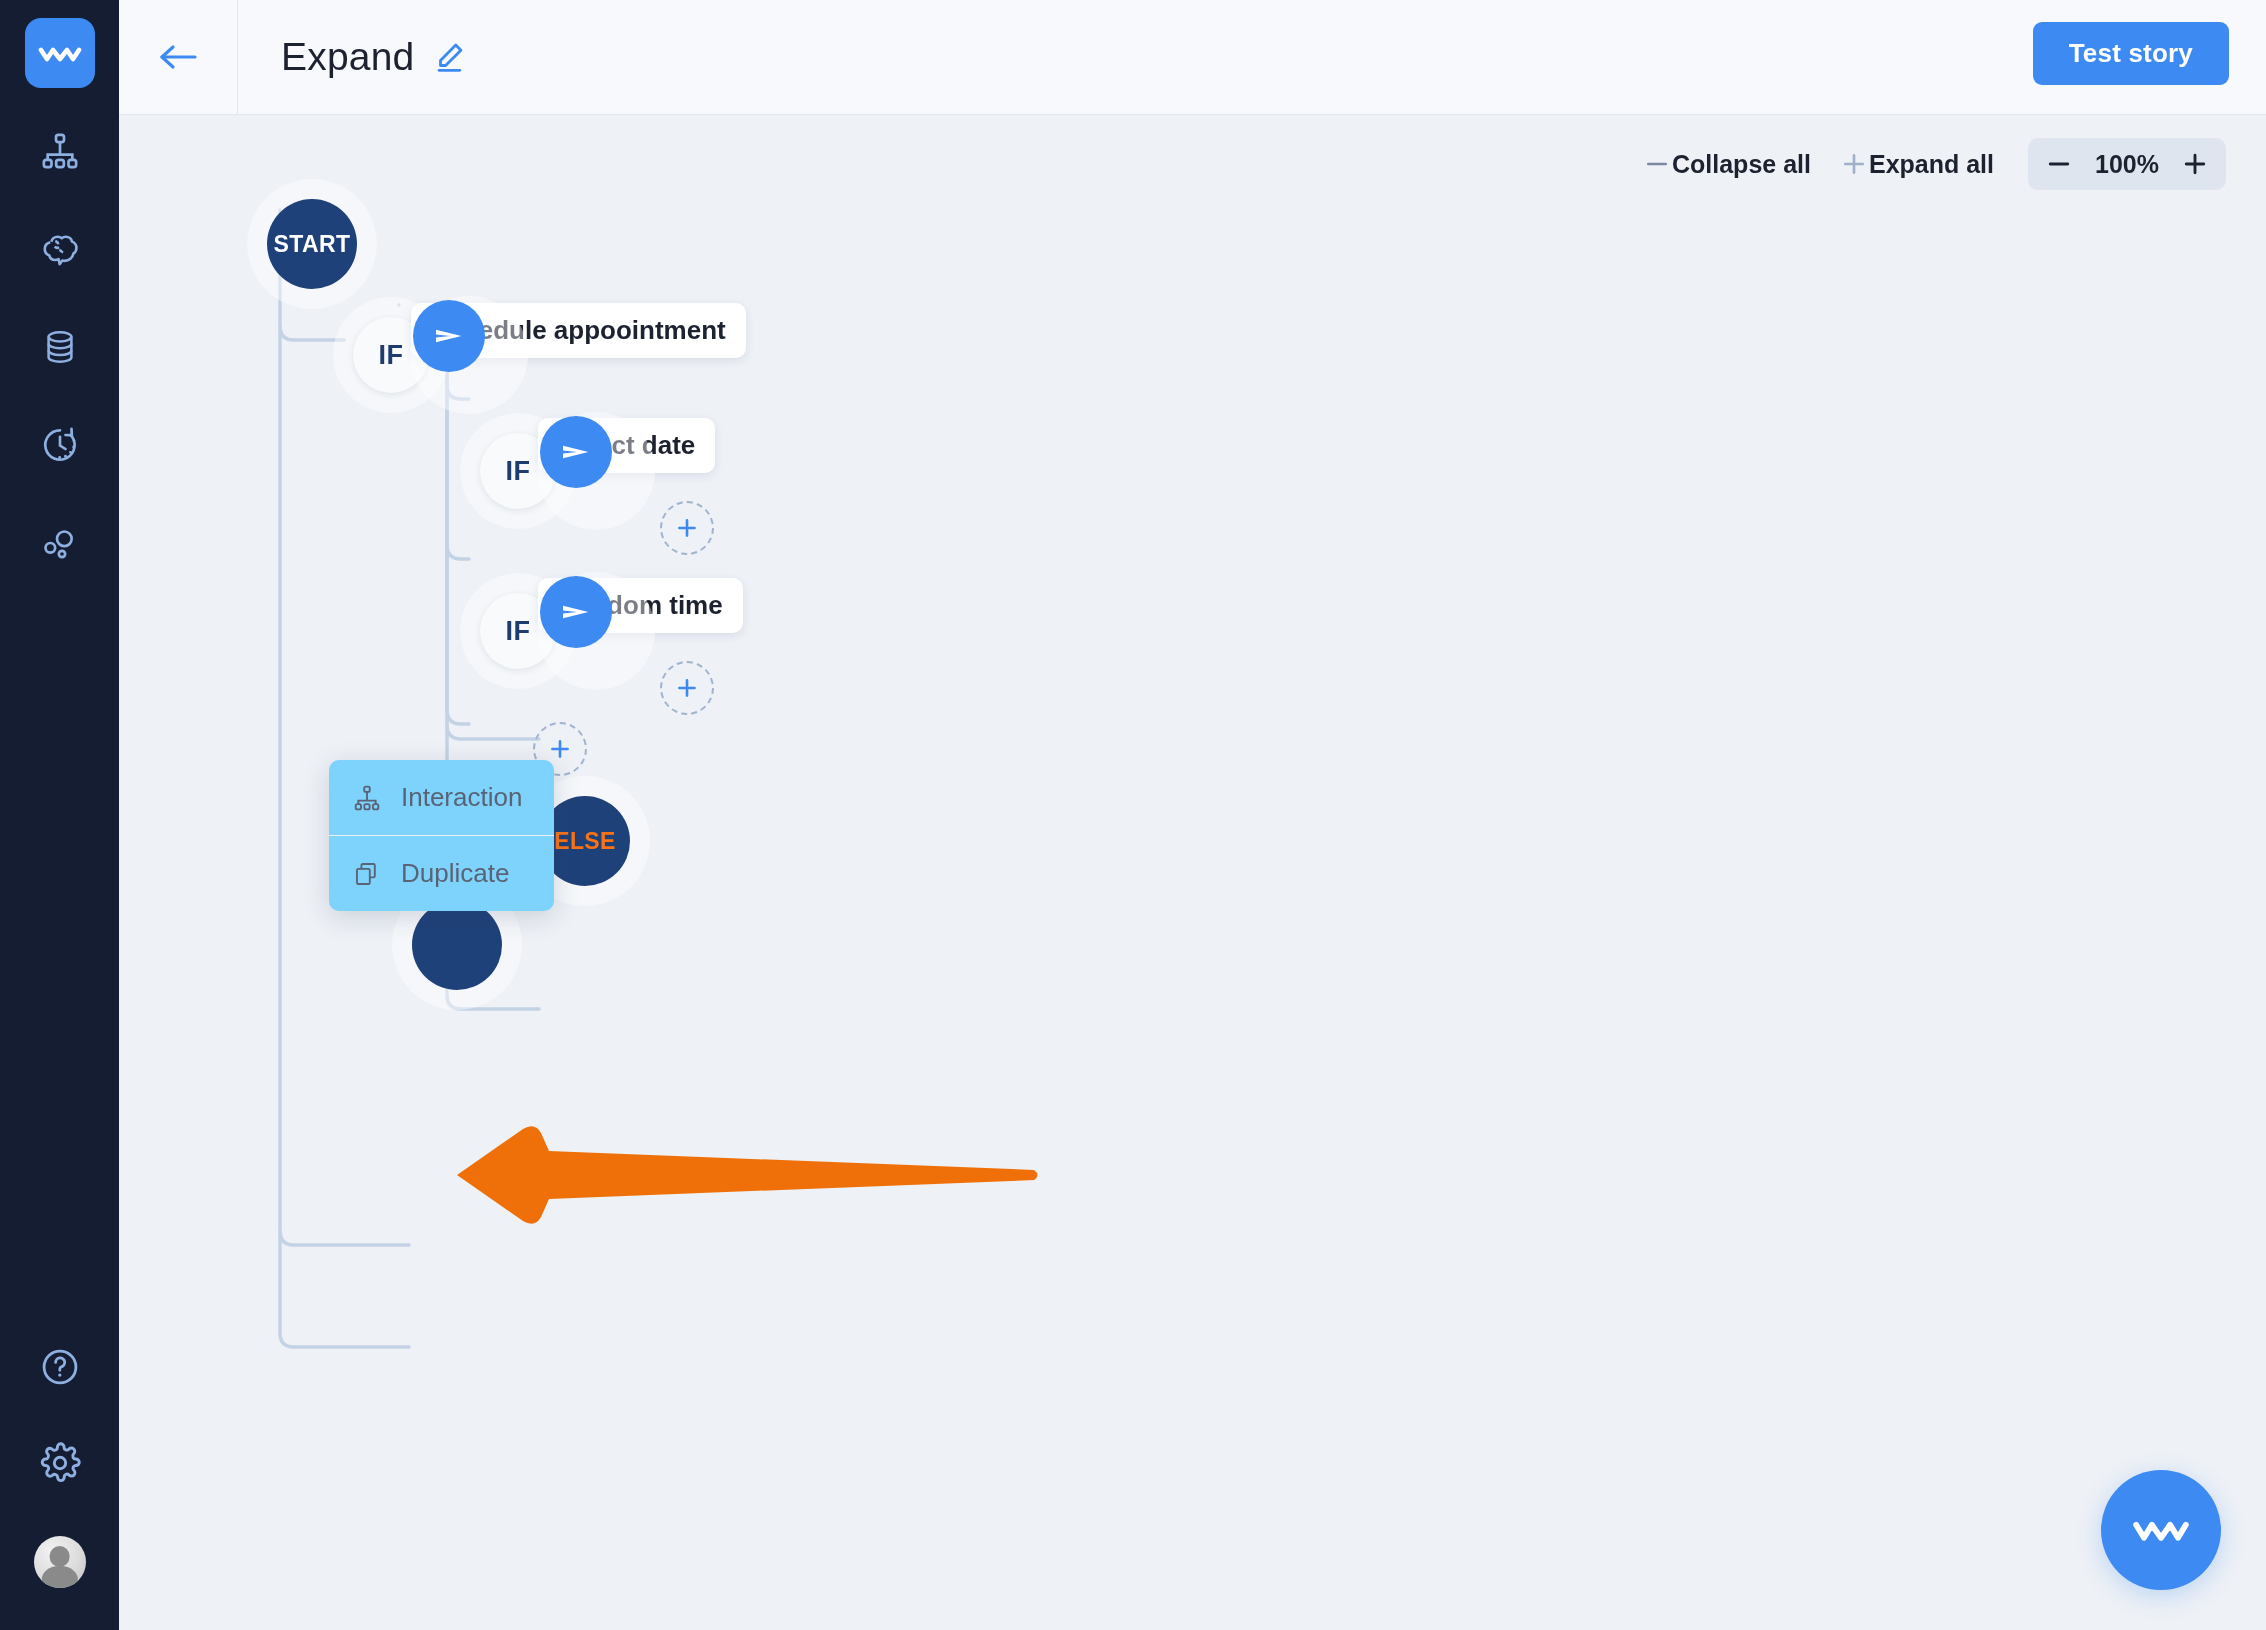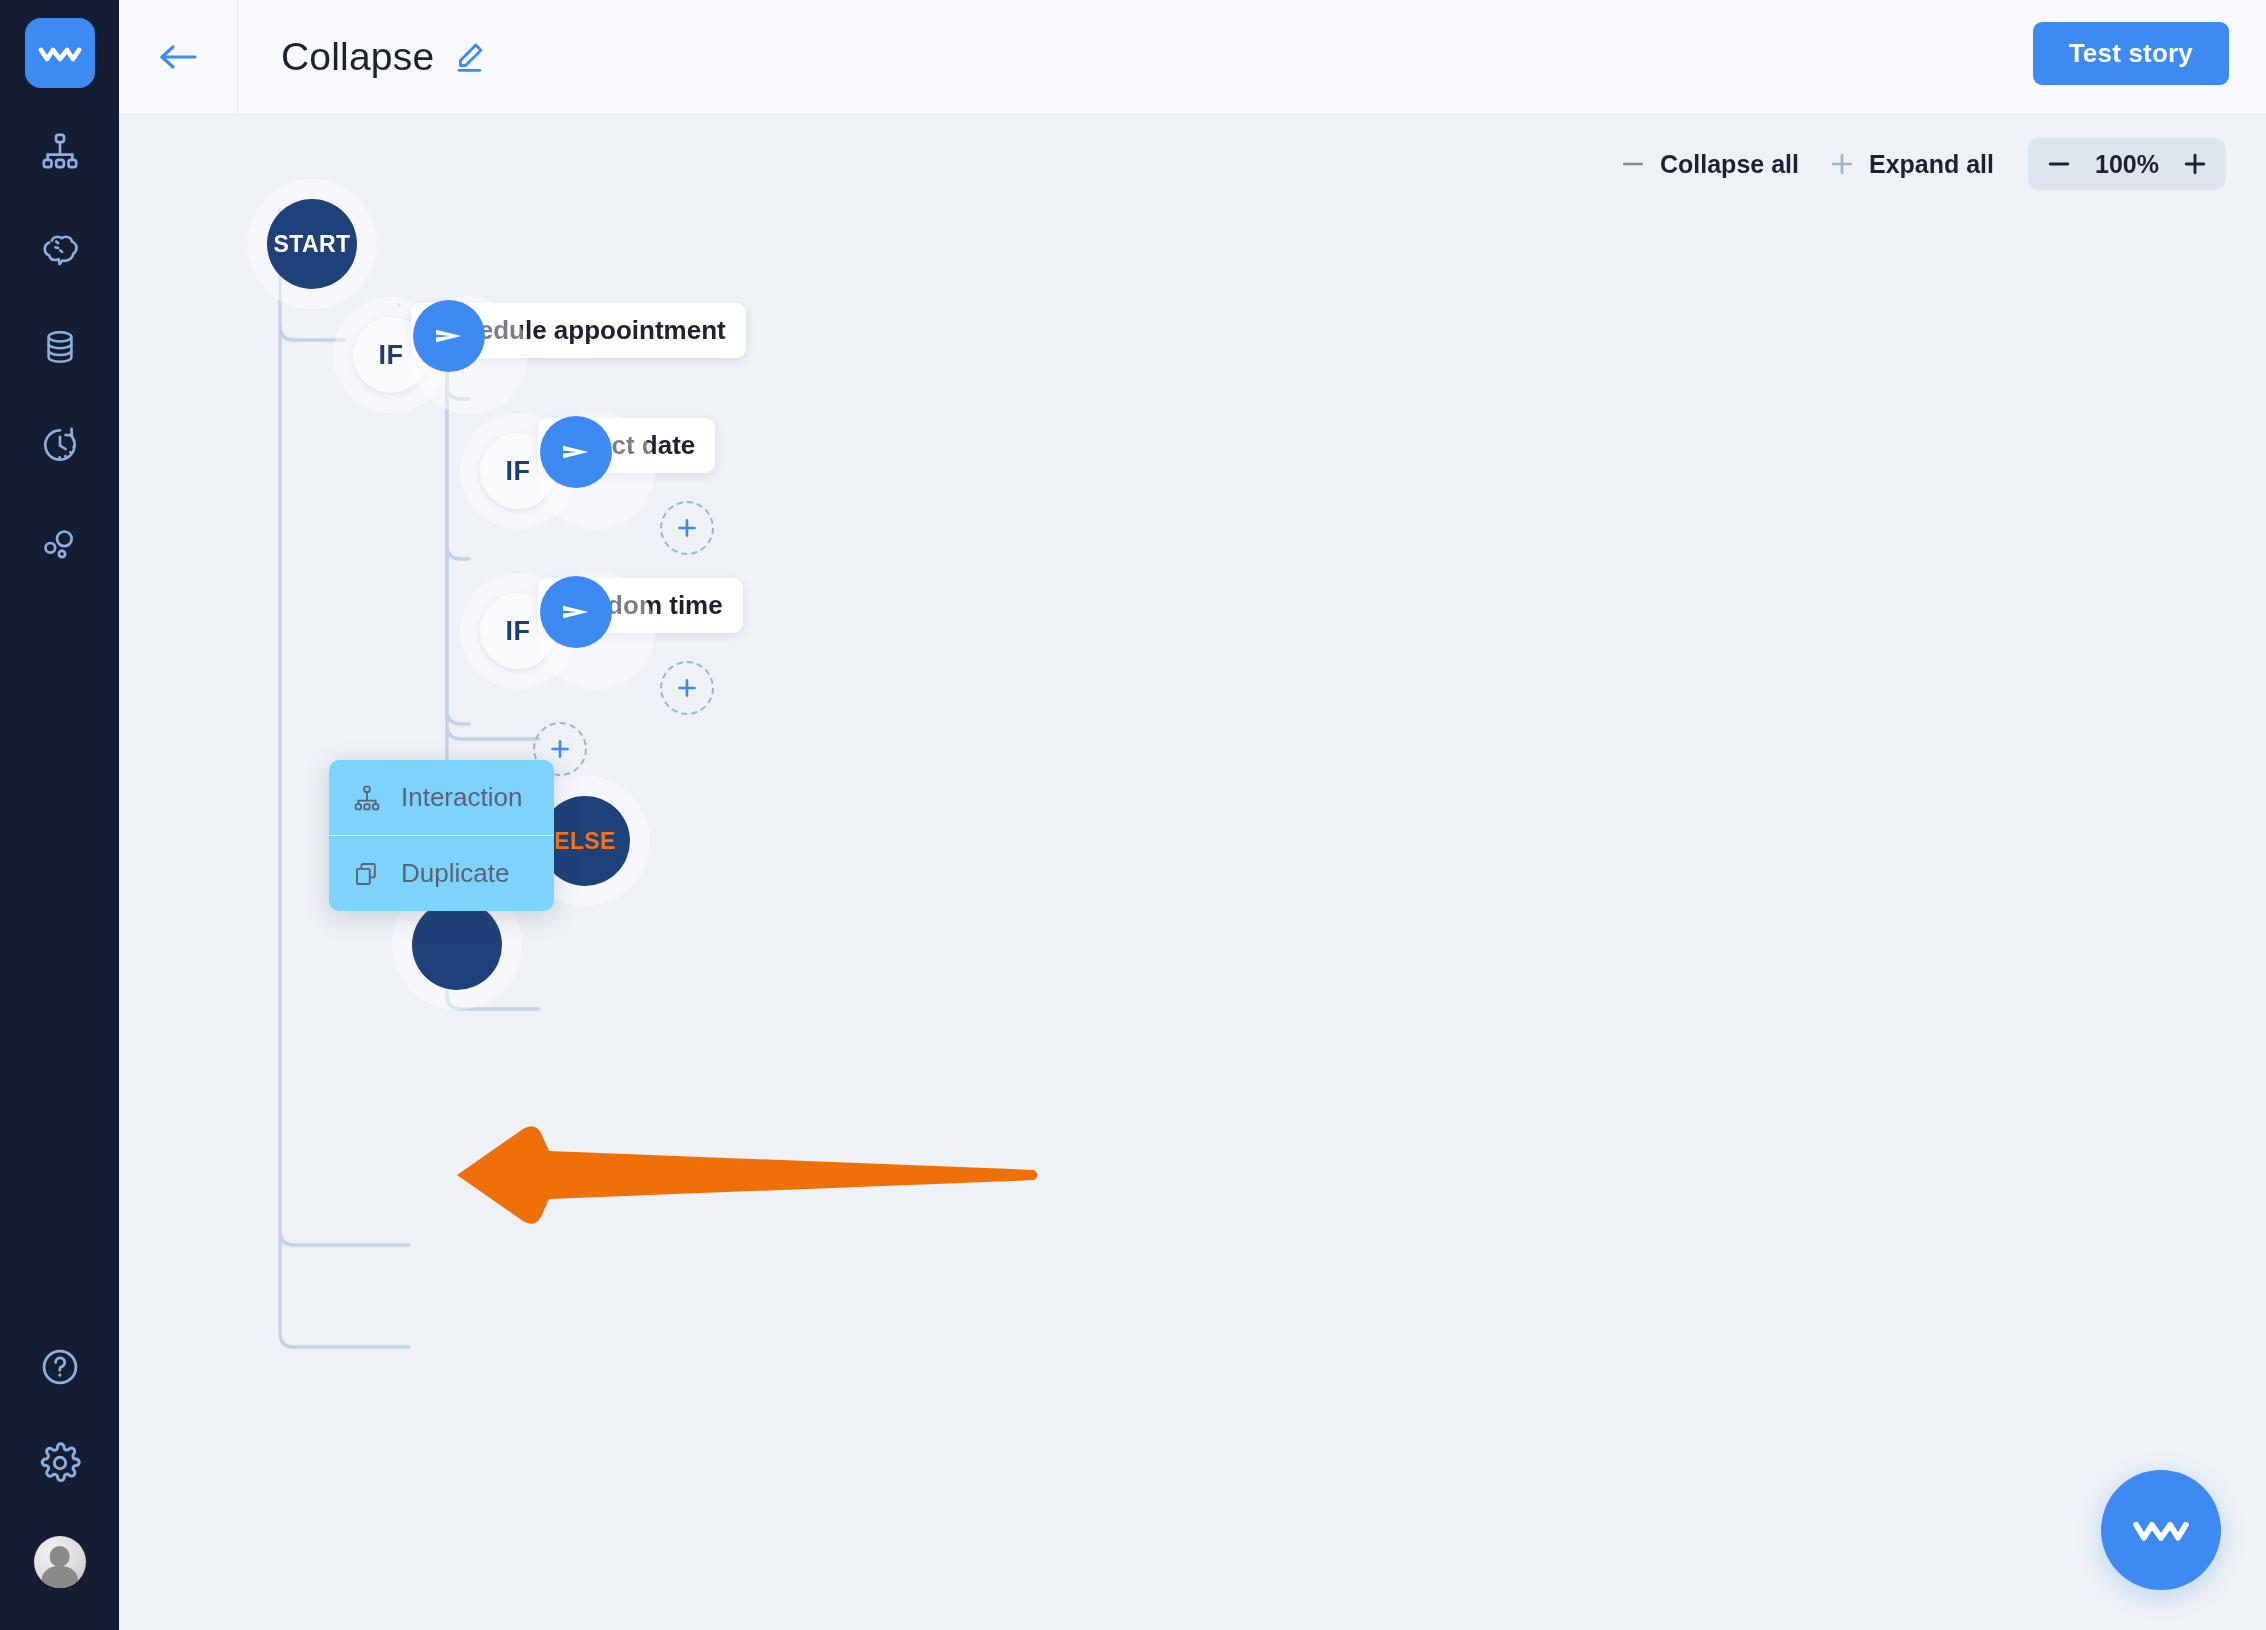--- a/index.html
+++ b/index.html
@@ -56,21 +56,21 @@
     font-size: 26px; font-weight: 700; padding: 16px 36px; cursor: pointer;
     letter-spacing: .2px;
   }
 
   
   .canvas { position: absolute; left: 119px; top: 115px; width: 2147px; height: 1515px;
             background: #eef1f6; overflow: hidden; }
 
   
   .toolbar { position: absolute; right: 40px; top: 23px; display: flex; align-items: center; gap: 0; }
-  .tool-link { display: flex; align-items: center; gap: 12px; cursor: pointer; padding: 6px 14px; }
+  .tool-link { display: flex; align-items: center; gap: 0; cursor: pointer; padding: 6px 14px; }
   .tool-link .lbl { font-size: 25px; font-weight: 700; color: #1d2230; }
   .zoom-box { display: flex; align-items: center; background: #dfe5ee; border-radius: 10px;
               margin-left: 20px; padding: 0 6px; height: 52px; }
   .zoom-btn { width: 50px; height: 52px; display: flex; align-items: center; justify-content: center; cursor: pointer; }
   .zoom-val { font-size: 25px; font-weight: 700; color: #1d2230; min-width: 86px; text-align: center; }
 
   
   .flow { position: absolute; left: 0; top: 0; width: 1946px; height: 1515px; }
   .flow svg.links { position: absolute; left: 0; top: 0; }
 
@@ -196,21 +196,21 @@
   </div>
 
   <div class="header">
     <div class="back-btn">
       <svg width="46" height="34" viewBox="0 0 46 34" fill="none" stroke="#3d8bf2" stroke-width="3.2" stroke-linecap="round" stroke-linejoin="round">
         <path d="M40 17H7"></path>
           <polyline points="18,7 7,17 18,27"></polyline>
       </svg>
     </div>
     <div class="title-wrap">
-      <div class="page-title">Collapse</div>
+      <div class="page-title">Expand</div>
       <div class="edit-icon">
         <svg width="34" height="34" viewBox="0 0 24 24" fill="none" stroke="#3d8bf2" stroke-width="2" stroke-linecap="round" stroke-linejoin="round">
           <path d="M16.8 3.6l3.6 3.6L9.6 18H6v-3.6z"></path>
           <path d="M5 21.4h14.6"></path>
         </svg>
       </div>
     </div>
     <button class="test-btn">Test story</button>
   </div>
 

